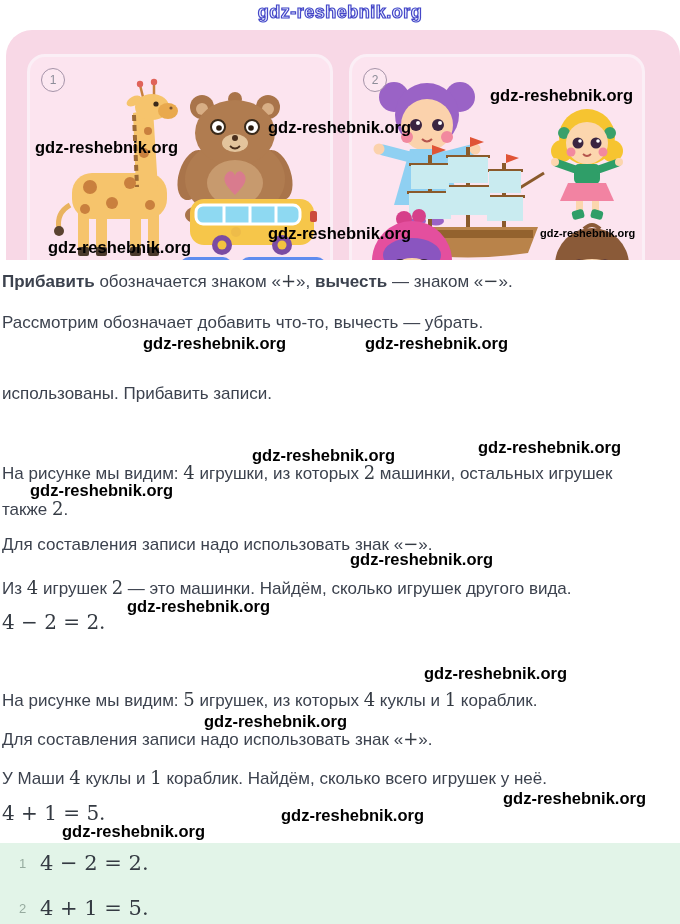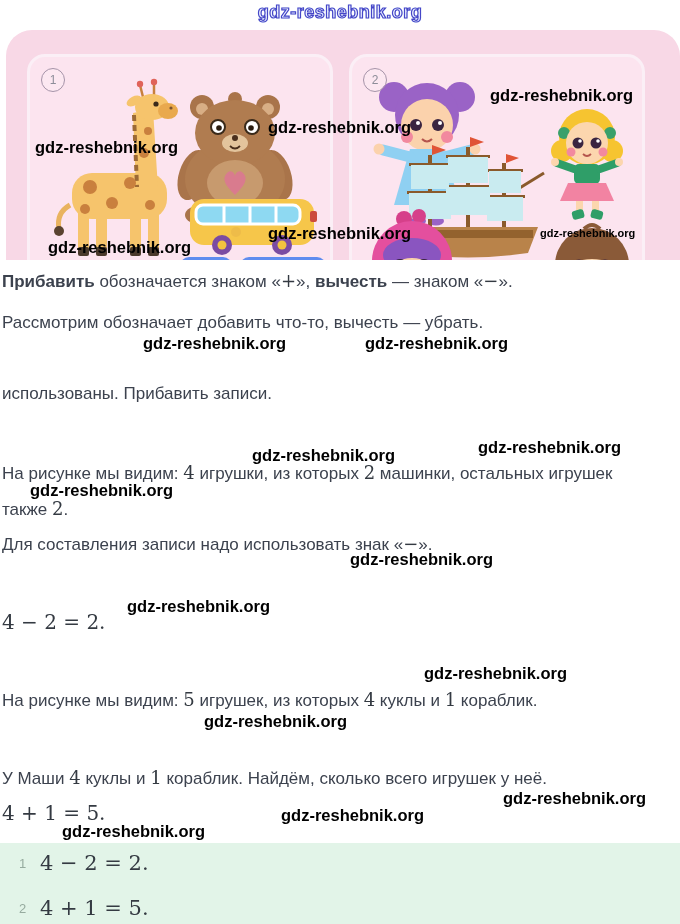--- a/index.html
+++ b/index.html
@@ -241,22 +241,24 @@
   <div class="wm" style="left:490px;top:86px;">gdz-reshebnik.org</div>
   <div class="wm small" style="left:540px;top:227px;">gdz-reshebnik.org</div>
 
   <div class="para" style="top:270px;"><b>Прибавить</b><span> обозначается знаком «<span class="mnum">+</span>», </span><b>вычесть</b><span> — знаком «<span class="mnum">−</span>».</span></div>
 
   <div class="para" style="top:313px;">Рассмотрим обозначает добавить что-то, вычесть — убрать.</div>
   <div class="para" style="top:384px;">использованы. Прибавить записи.</div>
   <div class="para" style="top:462px;">На рисунке мы видим: <span class="mnum">4</span> игрушки, из которых <span class="mnum">2</span> машинки, остальных игрушек</div>
   <div class="para" style="top:498px;">также <span class="mnum">2</span>.</div>
   <div class="para" style="top:533px;">Для составления записи надо использовать знак «<span class="mnum">−</span>».</div>
+  <div class="para" style="top:577px;">Из <span class="mnum">4</span> игрушек <span class="mnum">2</span> — это машинки. Найдём, сколько игрушек другого вида.</div>
   <div class="math-line" style="top:610px;">4 − 2 = 2.</div>
   <div class="para" style="top:689px;">На рисунке мы видим: <span class="mnum">5</span> игрушек, из которых <span class="mnum">4</span> куклы и <span class="mnum">1</span> кораблик.</div>
+  <div class="para" style="top:728px;">Для составления записи надо использовать знак «<span class="mnum">+</span>».</div>
   <div class="para" style="top:767px;">У Маши <span class="mnum">4</span> куклы и <span class="mnum">1</span> кораблик. Найдём, сколько всего игрушек у неё.</div>
   <div class="math-line" style="top:801px;">4 + 1 = 5.</div>
 
   <div class="wm" style="left:143px;top:334px;">gdz-reshebnik.org</div>
   <div class="wm" style="left:365px;top:334px;">gdz-reshebnik.org</div>
   <div class="wm" style="left:478px;top:438px;">gdz-reshebnik.org</div>
   <div class="wm" style="left:252px;top:446px;">gdz-reshebnik.org</div>
   <div class="wm" style="left:30px;top:481px;">gdz-reshebnik.org</div>
   <div class="wm" style="left:350px;top:550px;">gdz-reshebnik.org</div>
   <div class="wm" style="left:127px;top:597px;">gdz-reshebnik.org</div>

